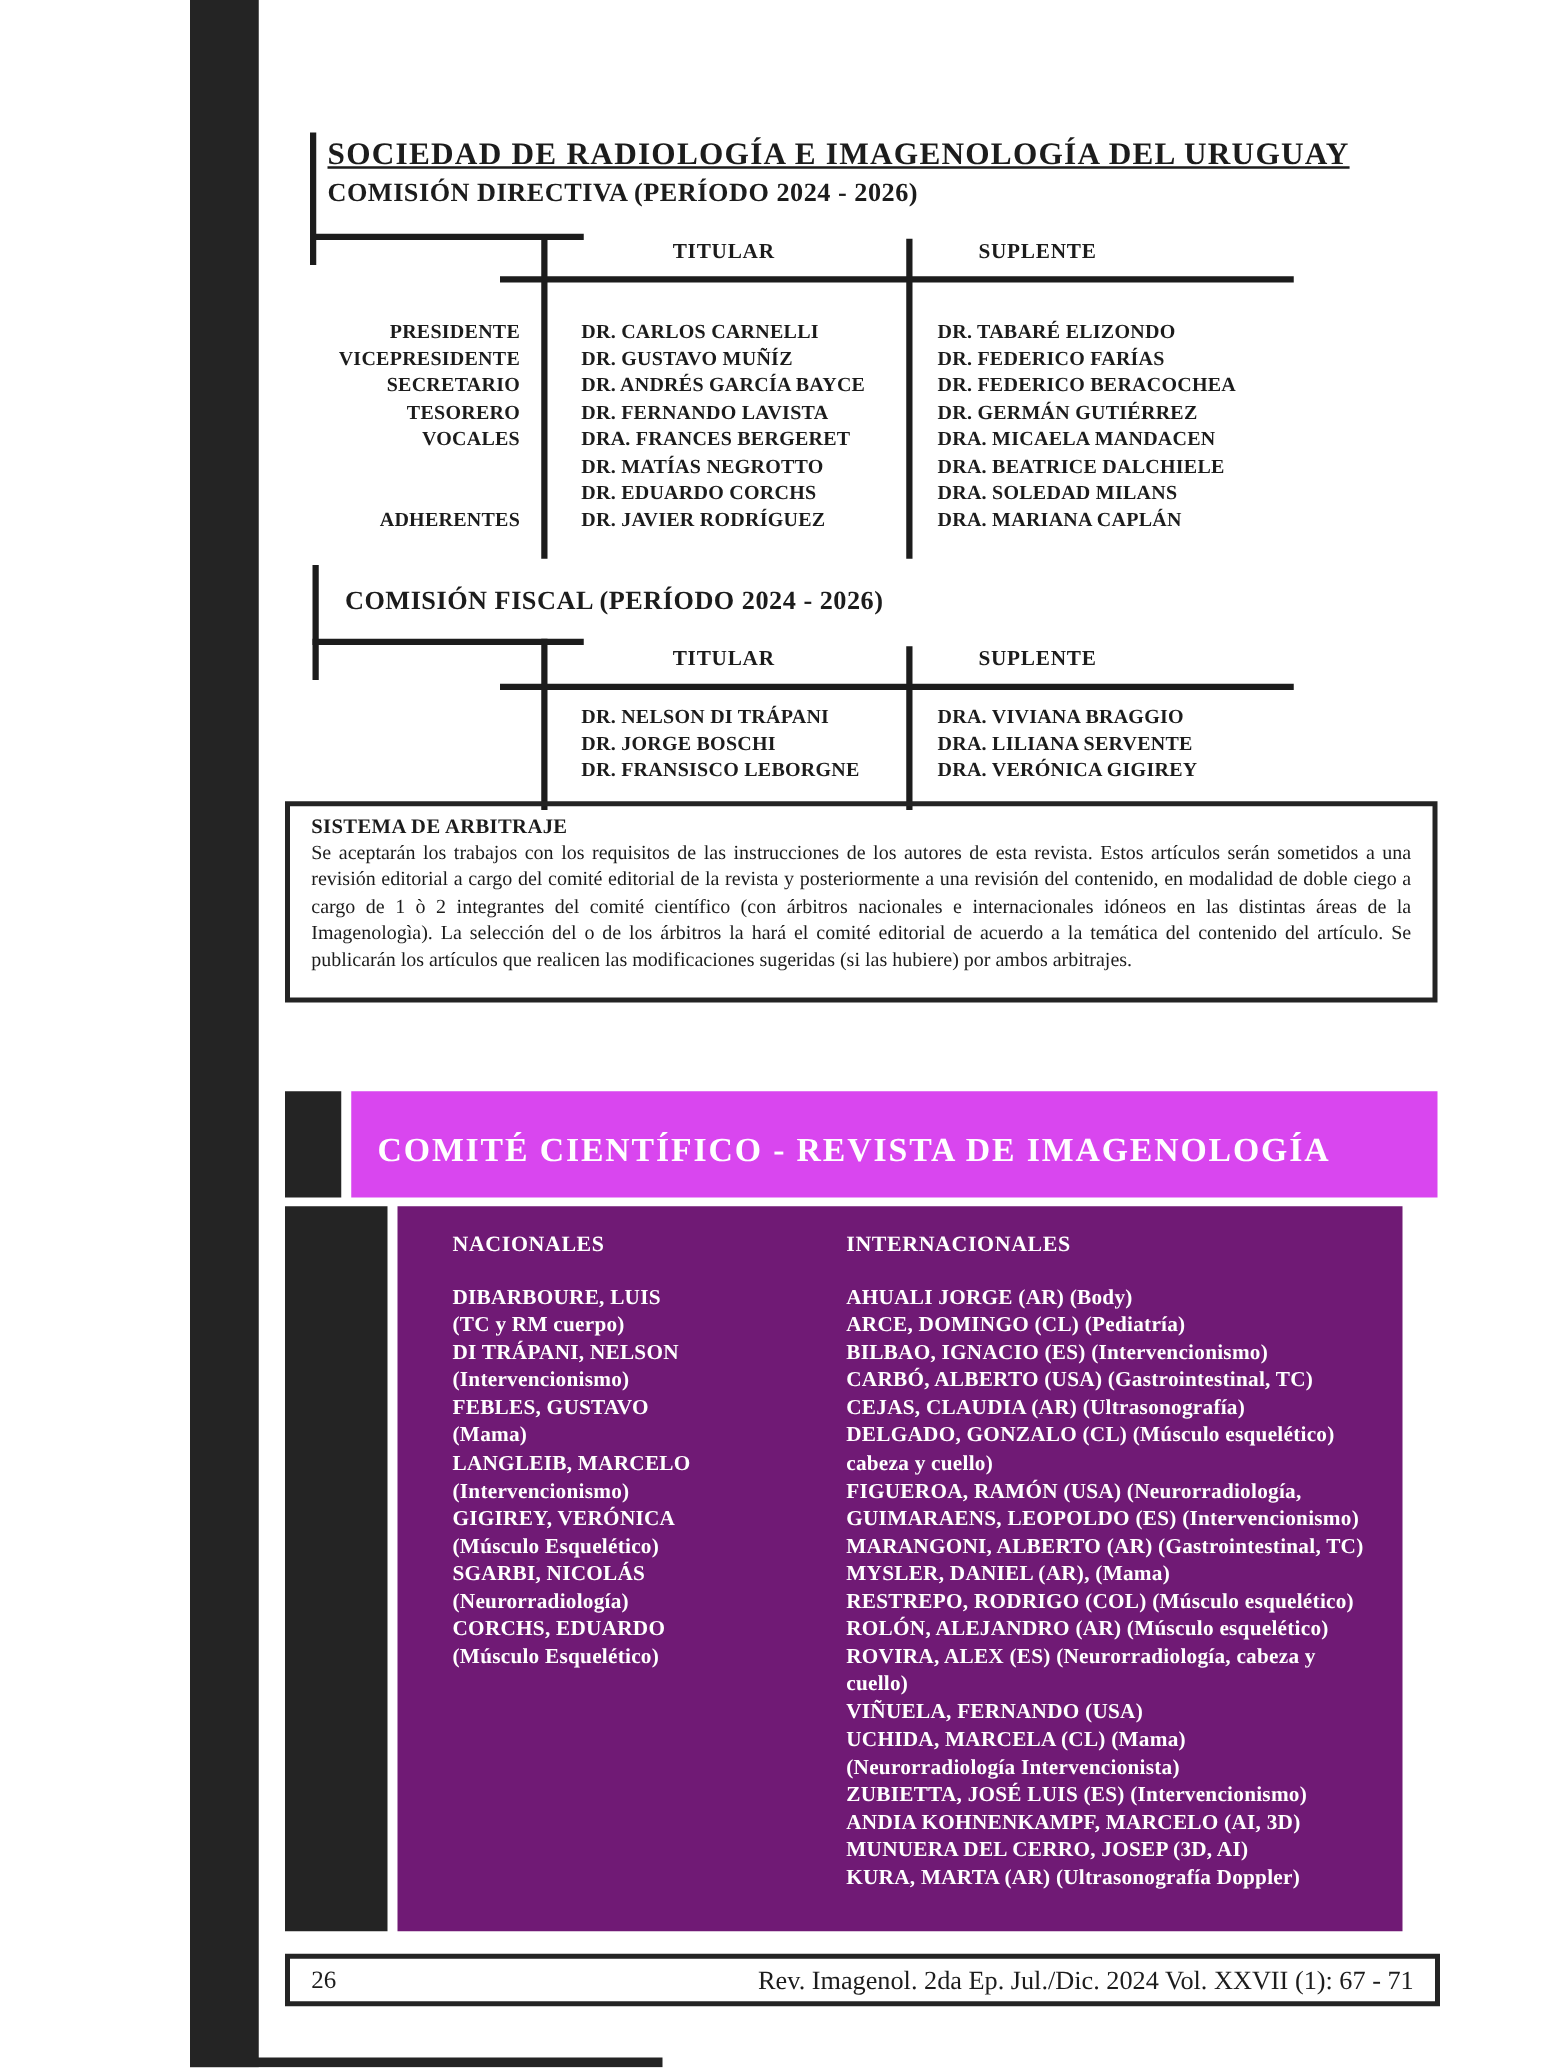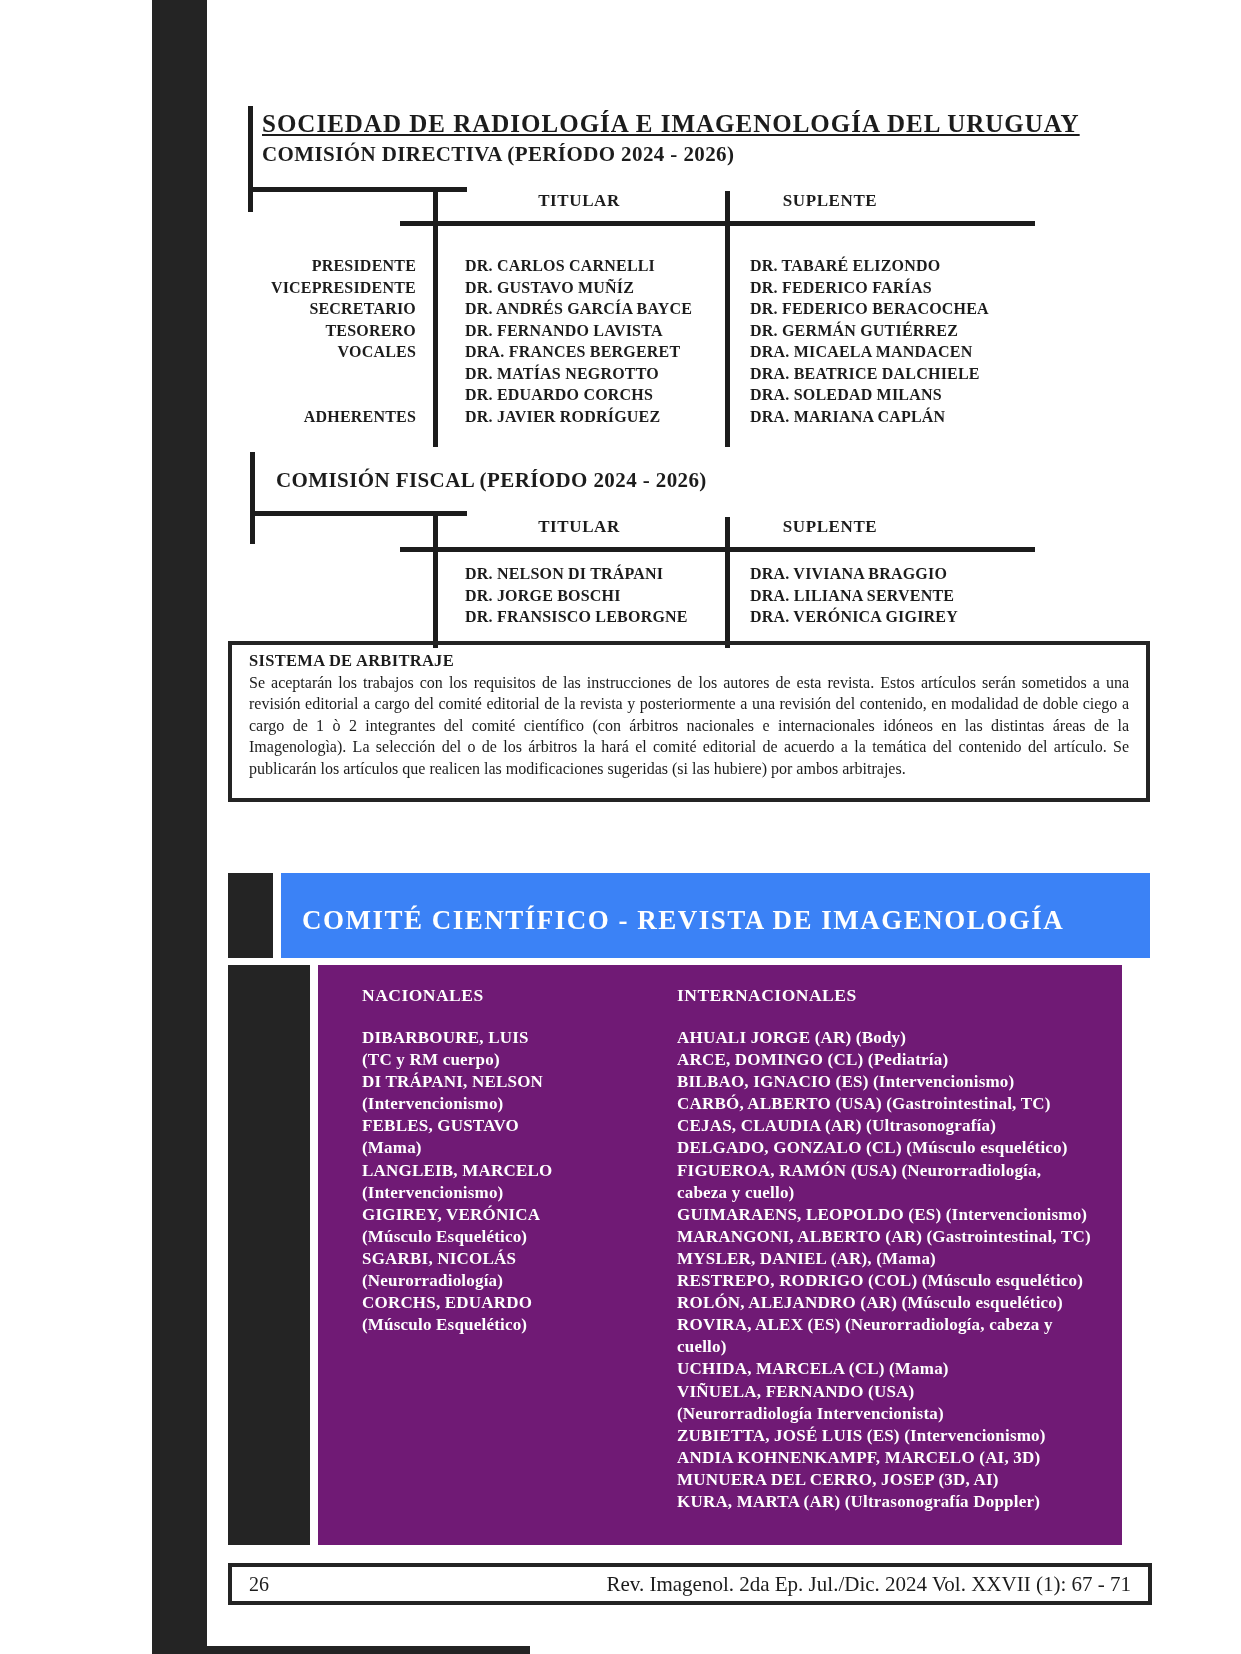--- a/index.html
+++ b/index.html
@@ -42,21 +42,21 @@
   .f-sup{left:750px;top:565px;width:285px;}
 
   
   .arb-box{position:absolute;left:228px;top:641px;width:922px;height:161px;
            border:4px solid #242424;box-sizing:border-box;padding:6px 17px 0 17px;}
   .arb-title{font-size:16.5px;font-weight:bold;letter-spacing:.3px;margin:0;}
   .arb-body{font-size:16px;line-height:21.4px;text-align:justify;margin:1px 0 0 0;}
 
   
   .com-square{position:absolute;left:228px;top:873px;width:45px;height:85px;background:#242424;}
-  .com-bar{position:absolute;left:281px;top:873px;width:869px;height:85px;background:#3b82f6;
+  .com-bar{position:absolute;left:281px;top:873px;width:869px;height:85px;background:#d946ef;
            display:flex;align-items:center;box-sizing:border-box;padding:10px 0 0 21px;}
   .com-title{color:#fff;font-size:27px;font-weight:bold;letter-spacing:1.5px;white-space:nowrap;margin:0;}
   .com-col{position:absolute;left:228px;top:965px;width:82px;height:580px;background:#242424;}
   .com-box{position:absolute;left:318px;top:965px;width:804px;height:580px;background:#701a75;color:#fff;}
   .mem-col{position:absolute;top:20px;}
   .nac{left:44px;}
   .int{left:359px;}
   .mem-head{font-size:17.5px;font-weight:bold;letter-spacing:.5px;margin-bottom:22px;}
   .mem-line{height:22.1px;font-size:17px;font-weight:bold;white-space:nowrap;letter-spacing:.2px;}
 
@@ -170,31 +170,31 @@
       </div>
       <div class="mem-col int">
         <div class="mem-head">INTERNACIONALES</div>
         <div>
             <div class="mem-line">AHUALI JORGE (AR) (Body)</div>
             <div class="mem-line">ARCE, DOMINGO (CL) (Pediatría)</div>
             <div class="mem-line">BILBAO, IGNACIO (ES) (Intervencionismo)</div>
             <div class="mem-line">CARBÓ, ALBERTO (USA) (Gastrointestinal, TC)</div>
             <div class="mem-line">CEJAS, CLAUDIA (AR) (Ultrasonografía)</div>
             <div class="mem-line">DELGADO, GONZALO (CL) (Músculo esquelético)</div>
+            <div class="mem-line">cabeza y cuello)</div>
             <div class="mem-line">FIGUEROA, RAMÓN (USA) (Neurorradiología,</div>
-            <div class="mem-line">cabeza y cuello)</div>
             <div class="mem-line">GUIMARAENS, LEOPOLDO (ES) (Intervencionismo)</div>
             <div class="mem-line">MARANGONI, ALBERTO (AR) (Gastrointestinal, TC)</div>
             <div class="mem-line">MYSLER, DANIEL (AR), (Mama)</div>
             <div class="mem-line">RESTREPO, RODRIGO (COL) (Músculo esquelético)</div>
             <div class="mem-line">ROLÓN, ALEJANDRO (AR) (Músculo esquelético)</div>
             <div class="mem-line">ROVIRA, ALEX (ES) (Neurorradiología, cabeza y</div>
             <div class="mem-line">cuello)</div>
+            <div class="mem-line">VIÑUELA, FERNANDO (USA)</div>
             <div class="mem-line">UCHIDA, MARCELA (CL) (Mama)</div>
-            <div class="mem-line">VIÑUELA, FERNANDO (USA)</div>
             <div class="mem-line">(Neurorradiología Intervencionista)</div>
             <div class="mem-line">ZUBIETTA, JOSÉ LUIS (ES) (Intervencionismo)</div>
             <div class="mem-line">ANDIA KOHNENKAMPF, MARCELO (AI, 3D)</div>
             <div class="mem-line">MUNUERA DEL CERRO, JOSEP (3D, AI)</div>
             <div class="mem-line">KURA, MARTA (AR) (Ultrasonografía Doppler)</div>
           </div>
       </div>
     </div>
   </section>
 

